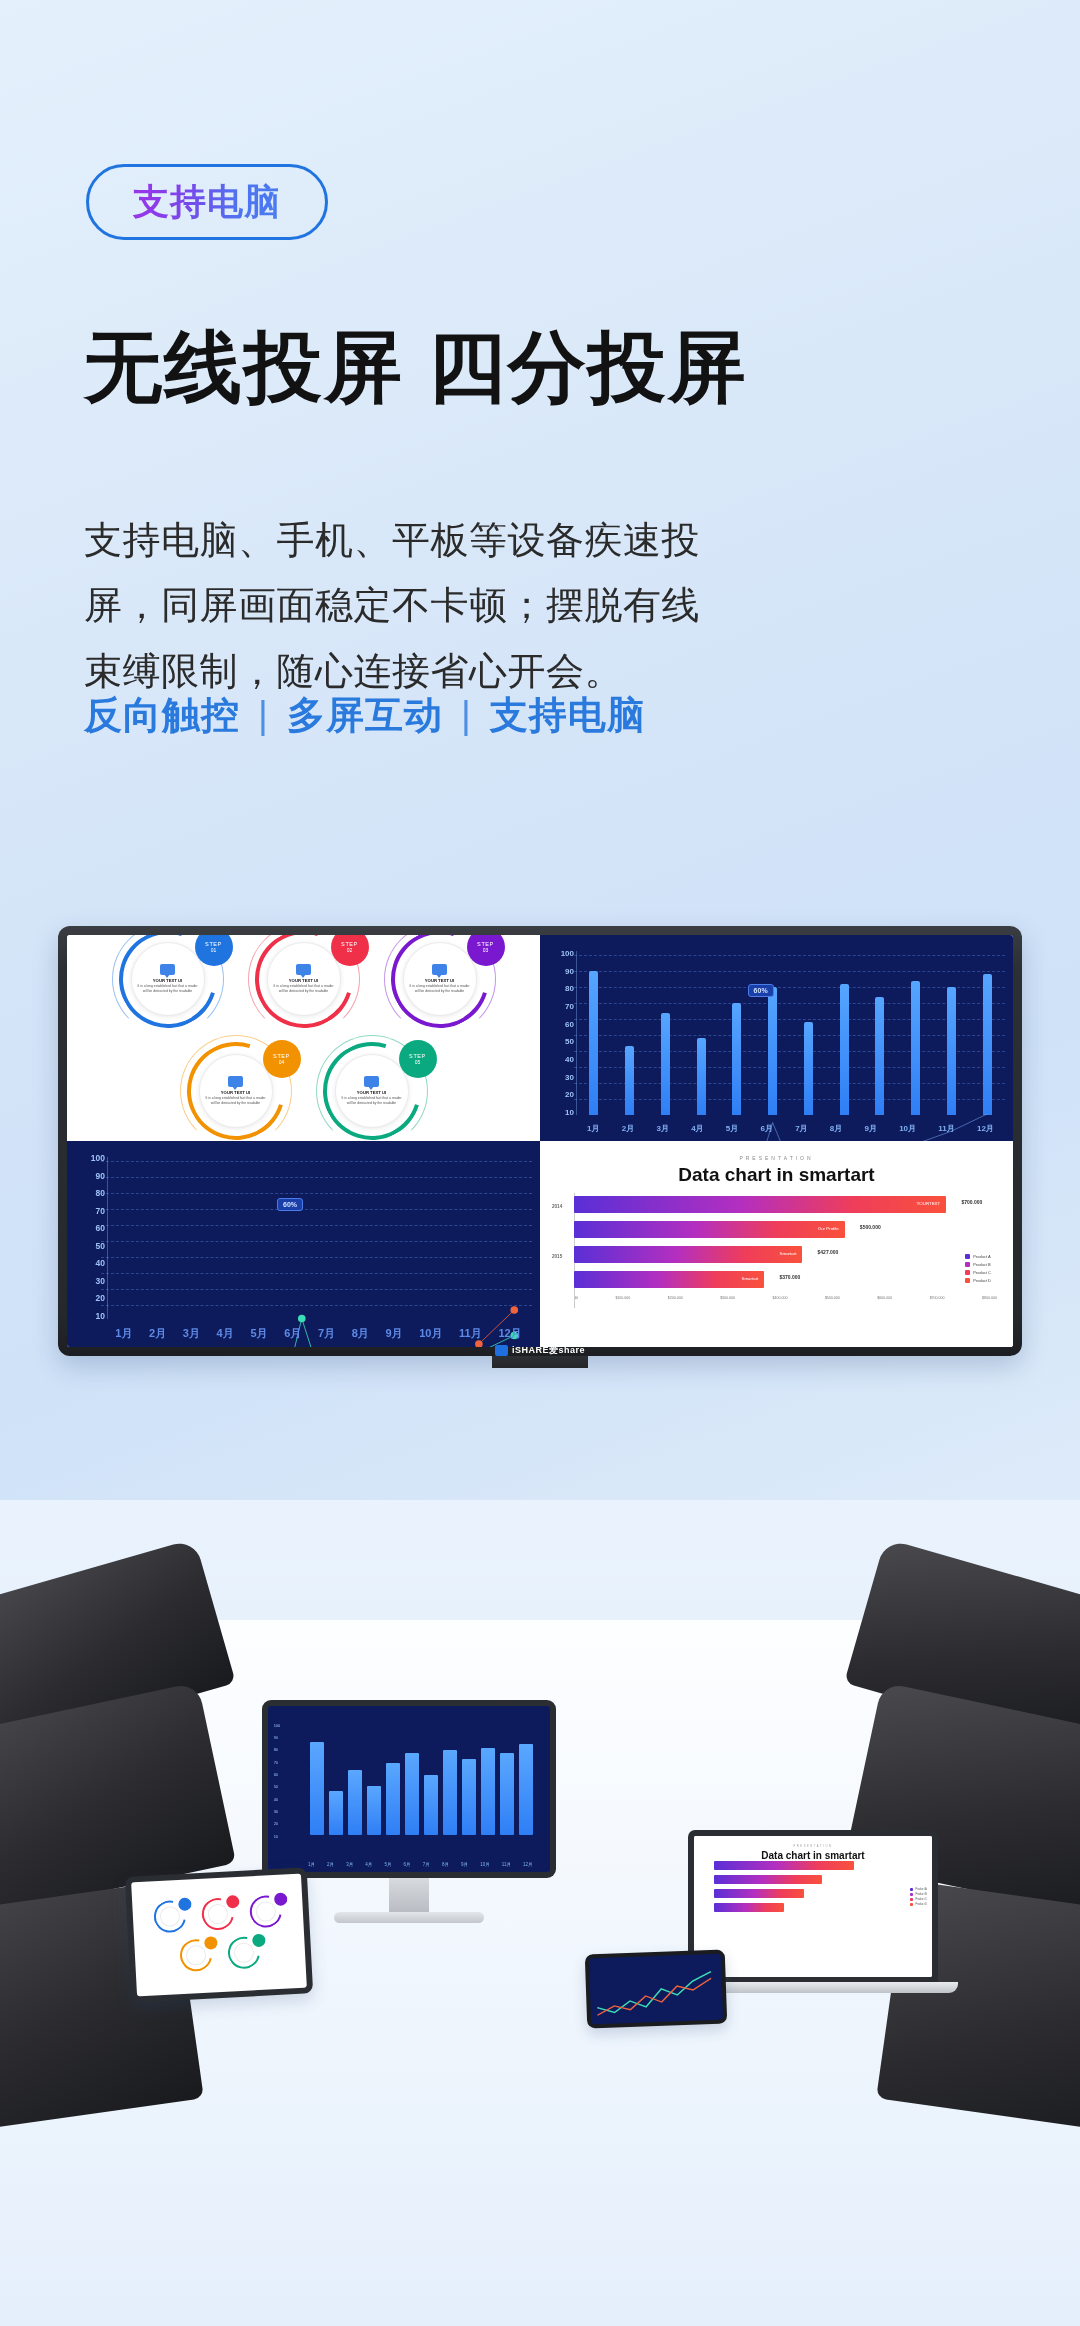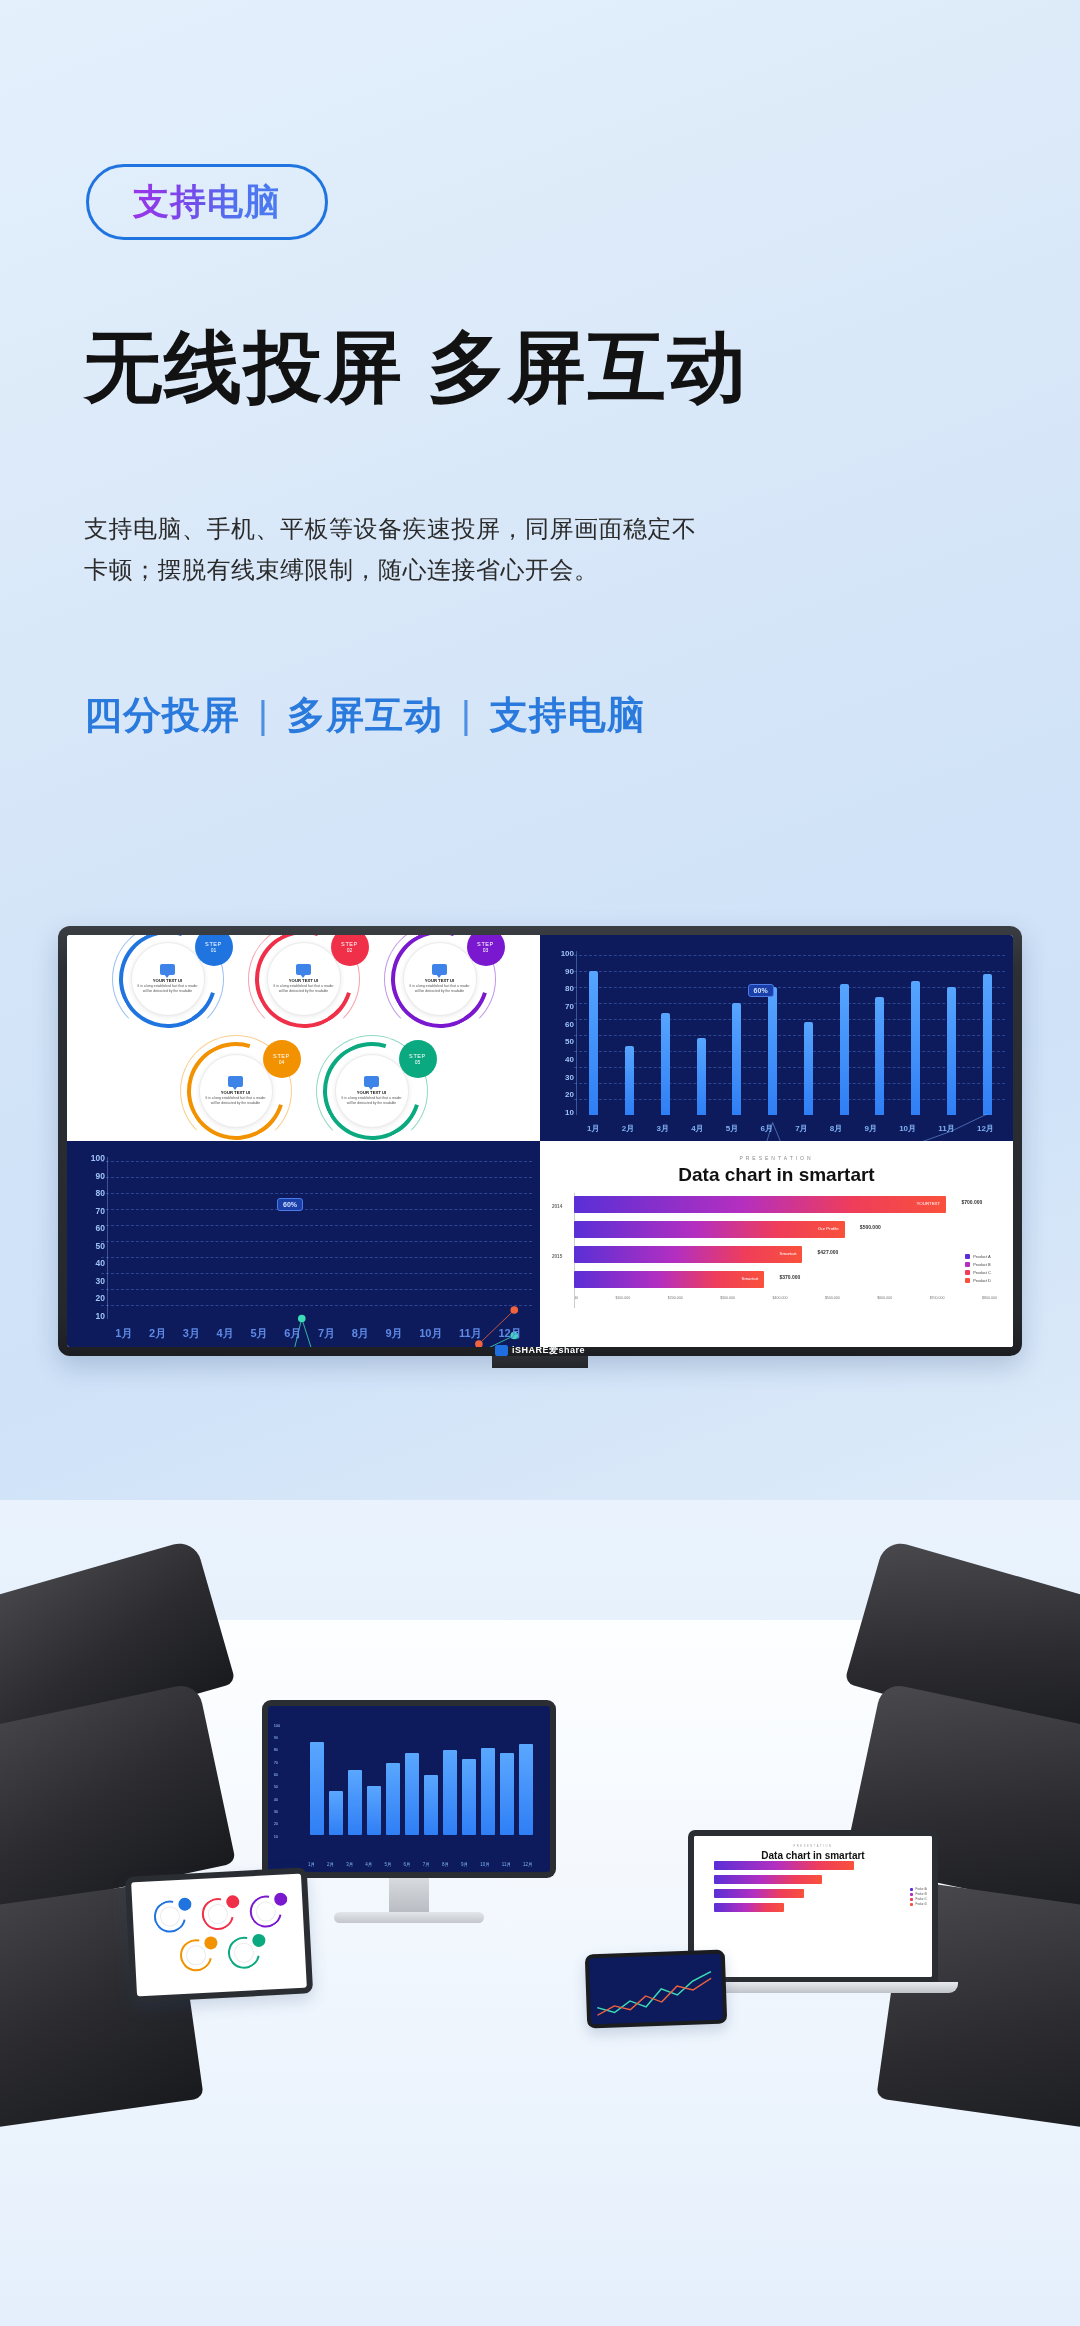--- a/index.html
+++ b/index.html
@@ -35,21 +35,21 @@
     position: absolute;
     left: 84px; top: 325px;
     font-size: 78px; font-weight: bold; color: #121212;
     letter-spacing: 2px; line-height: 1.08; white-space: nowrap;
   }
 
   .paragraph {
     position: absolute;
     left: 84px; top: 508px;
     width: 620px;
-    font-size: 24px; color: #2b2b2b; line-height: 1.72;
+    font-size: 38px; color: #2b2b2b; line-height: 1.72;
     letter-spacing: 0.5px;
   }
 
   .features {
     position: absolute;
     left: 84px; top: 690px;
     font-size: 38px; font-weight: bold; color: #2a7ade;
     letter-spacing: 1px; display: flex; align-items: center; gap: 18px;
   }
   .features .sep { font-weight: 300; color: #2a7ade; opacity: .8; }
@@ -262,26 +262,26 @@
   .mini-smart .lg div { display: flex; align-items: center; gap: 2px; font-size: 2.6px; color: #555; margin-bottom: 2px; }
   .mini-smart .lg i { width: 3px; height: 3px; display: inline-block; border-radius: 1px; }
 </style>
 </head>
 <body>
 
 <div class="badge">
   <span class="badge-text">支持电脑</span>
 </div>
 
-<h1 class="headline">无线投屏 多屏互动</h1>
+<h1 class="headline">无线投屏 四分投屏</h1>
 
 <p class="paragraph">支持电脑、手机、平板等设备疾速投屏，同屏画面稳定不卡顿；摆脱有线束缚限制，随心连接省心开会。</p>
 
 <div class="features">
-  <span>四分投屏</span>
+  <span>反向触控</span>
   <span class="sep">|</span>
   <span>多屏互动</span>
   <span class="sep">|</span>
   <span>支持电脑</span>
 </div>
 
 <div class="monitor-wrap">
   <div class="monitor-bezel">
     <div class="screen">
 

